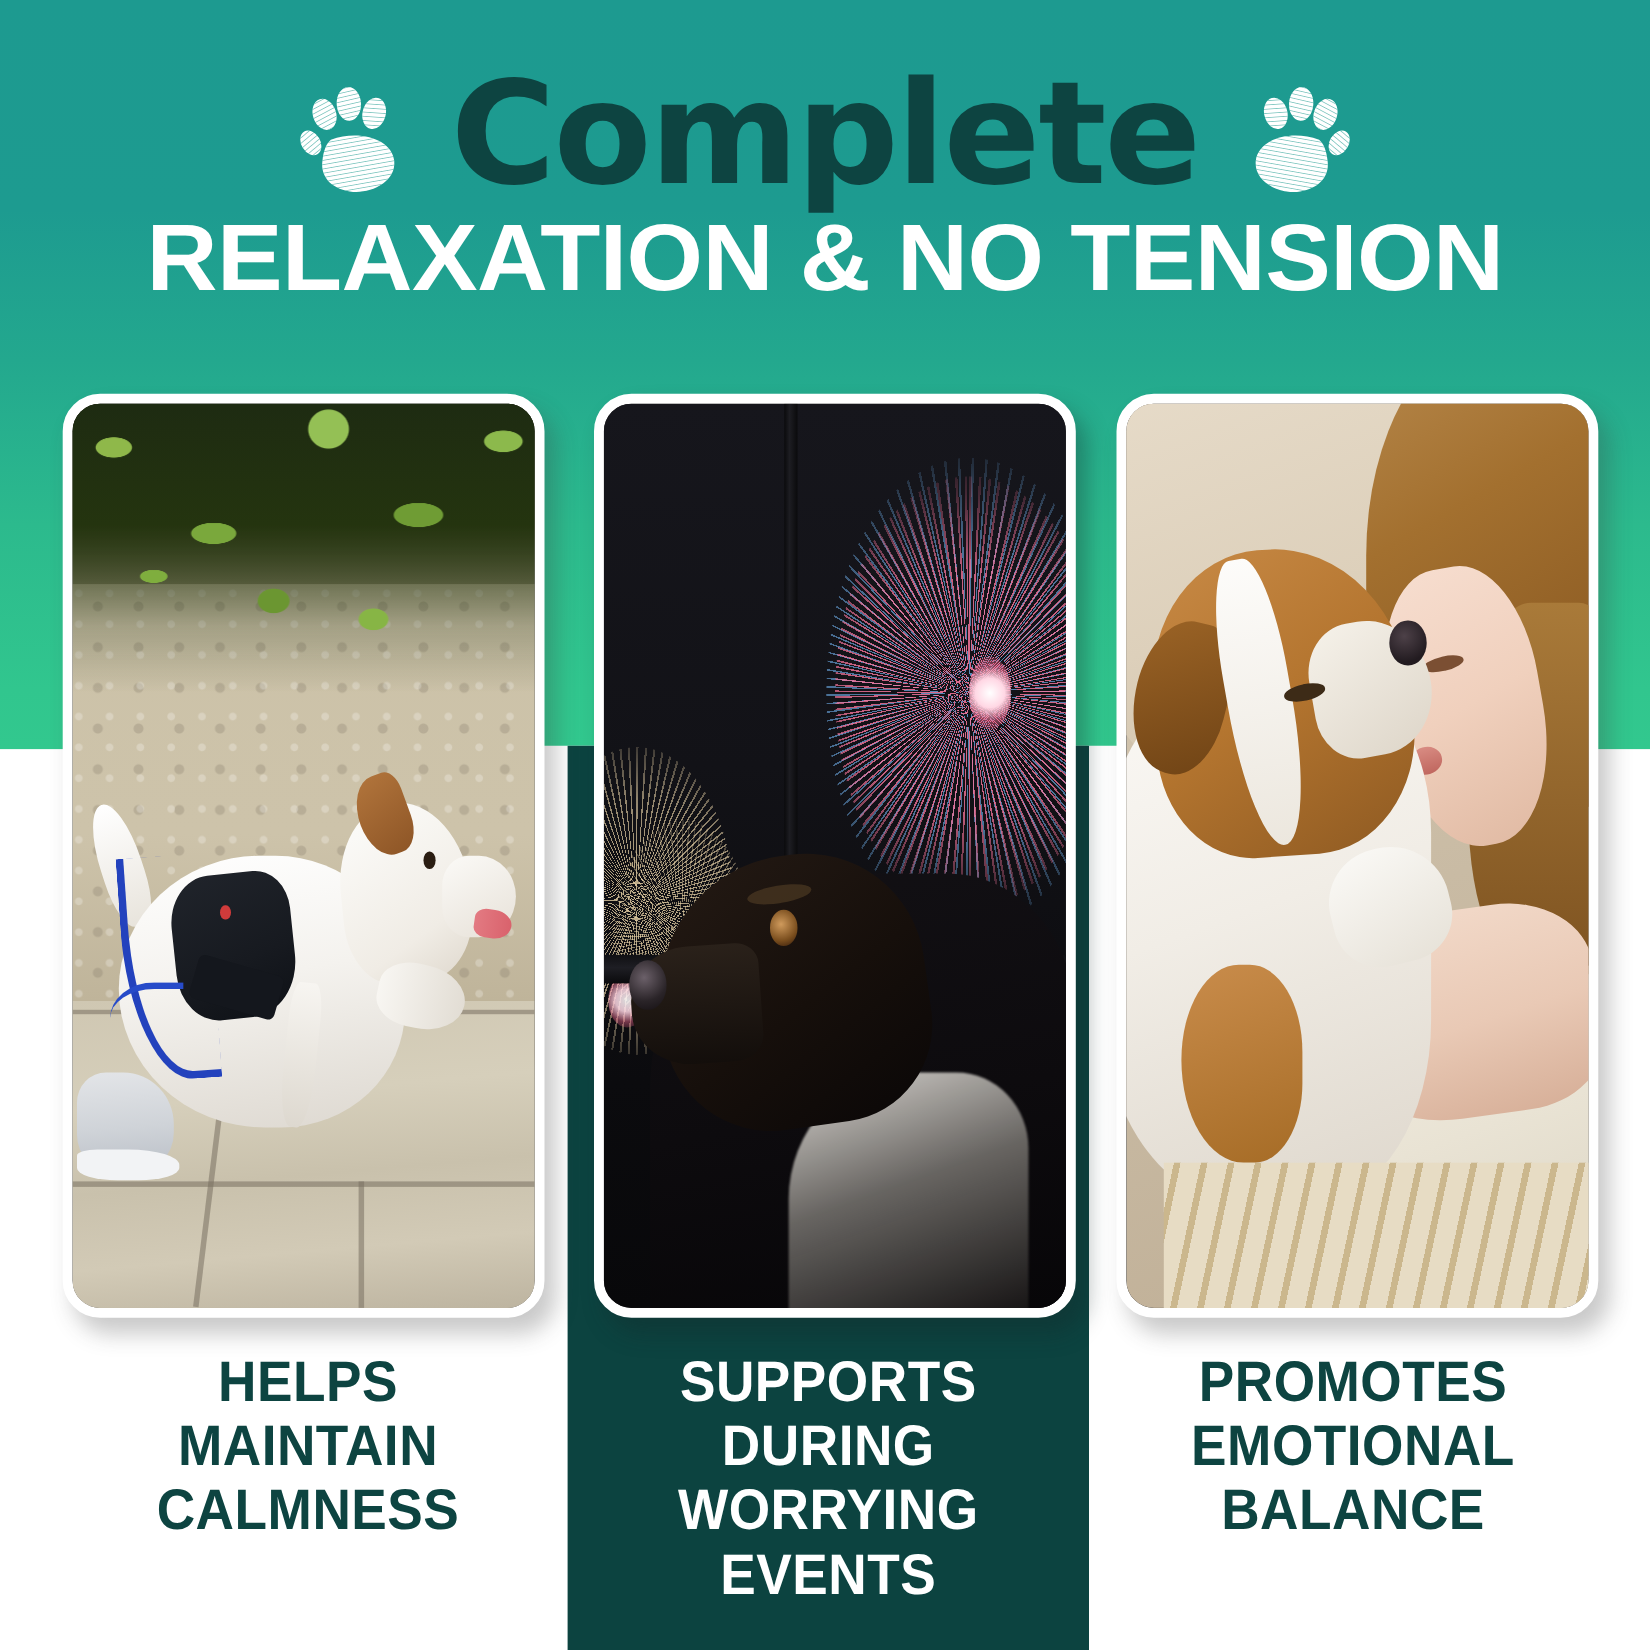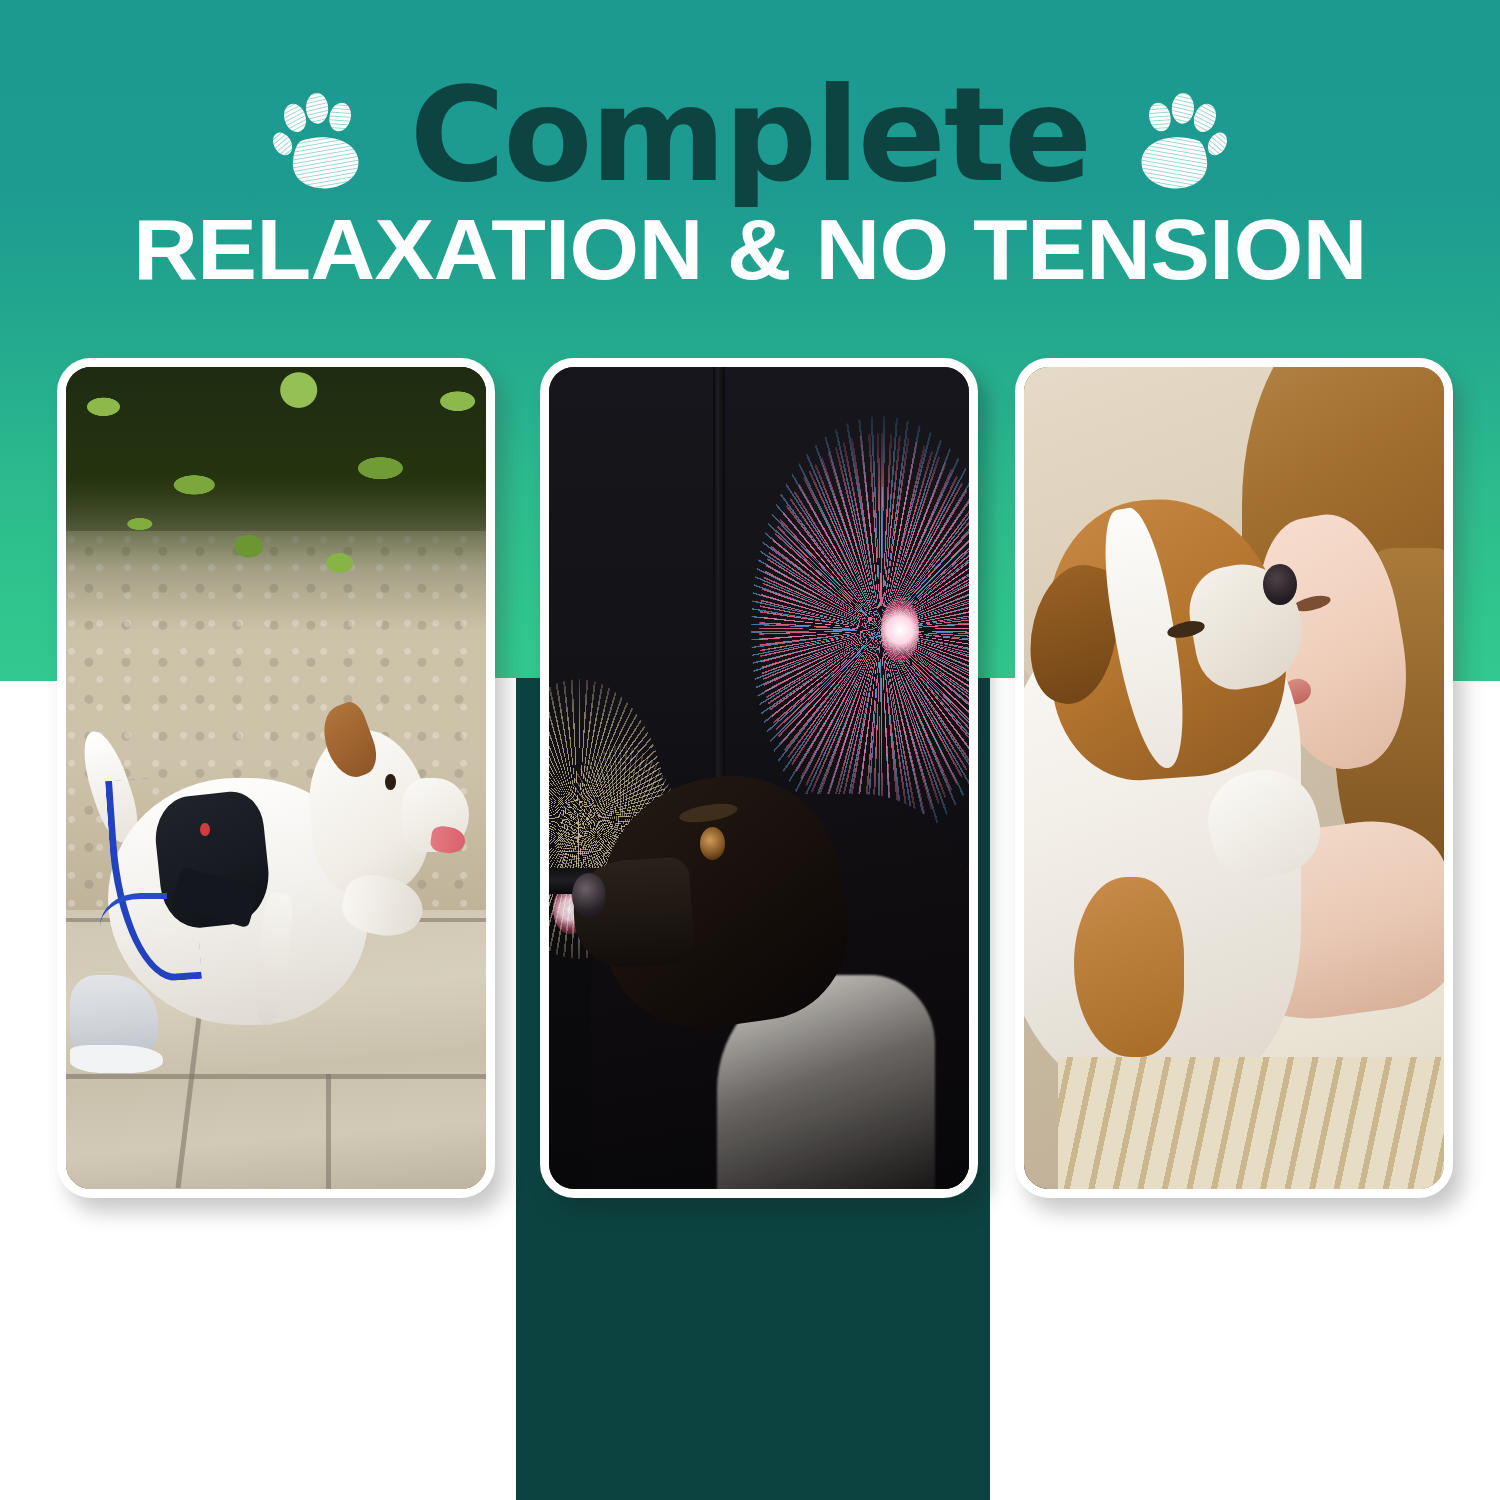--- a/index.html
+++ b/index.html
@@ -63,21 +63,21 @@
     width: 1500px;
     text-align: center;
   }
   .title-row {
     position: relative;
     height: 170px;
     display: flex;
     align-items: center;
     justify-content: center;
     gap: 42px;
-    padding-top: 50px;
+    padding-top: 36px;
     box-sizing: content-box;
   }
   .title-main {
     font-family: "DejaVu Sans", sans-serif;
     font-weight: 700;
     font-size: 130px;
     line-height: 1;
     letter-spacing: -2px;
     color: #0d4441;
     white-space: nowrap;
@@ -671,14 +671,32 @@
         <div class="p3-dog-ear"></div>
         <div class="p3-dog-blaze"></div>
         <div class="p3-dog-snout"></div>
         <div class="p3-dog-eye"></div>
         <div class="p3-dog-nose"></div>
         <div class="p3-blanket"></div>
       </div>
     </div>
   </div>
 
+  <div class="captions">
+    <div class="caption cap-1">
+      <div>HELPS</div>
+      <div>MAINTAIN</div>
+      <div>CALMNESS</div>
+    </div>
+    <div class="caption cap-2">
+      <div>SUPPORTS</div>
+      <div>DURING</div>
+      <div>WORRYING</div>
+      <div>EVENTS</div>
+    </div>
+    <div class="caption cap-3">
+      <div>PROMOTES</div>
+      <div>EMOTIONAL</div>
+      <div>BALANCE</div>
+    </div>
+  </div>
 
 </div>
 
 </body></html>

